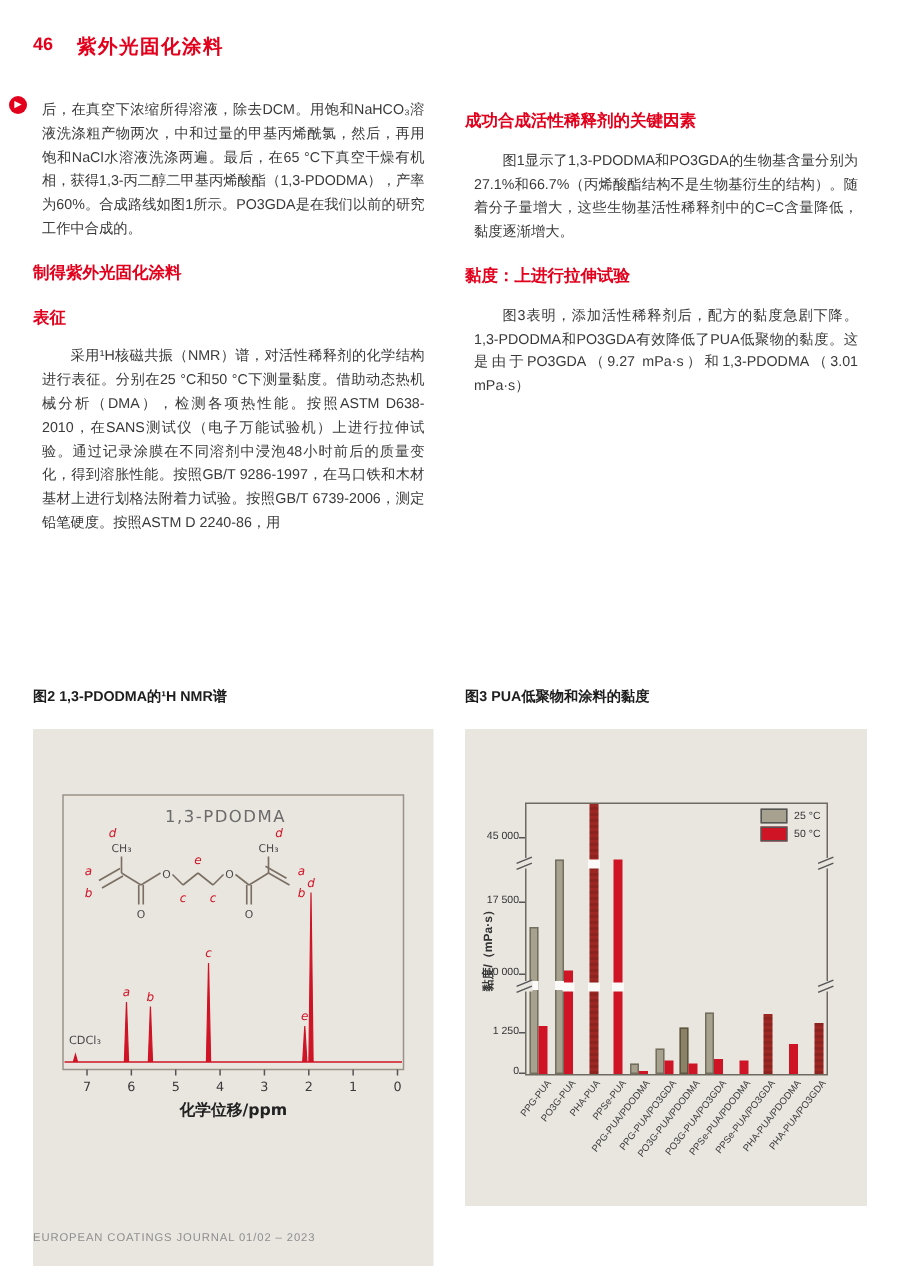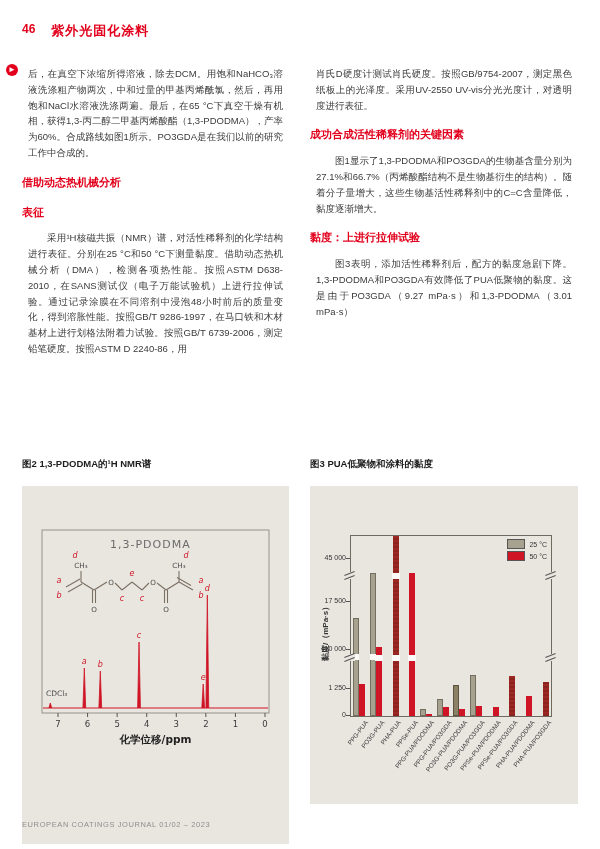--- a/index.html
+++ b/index.html
@@ -58,27 +58,26 @@
 
   <div class="hdr">
     <span class="pagenum">46</span>
     <span class="rubric">紫外光固化涂料</span>
   </div>
 
   <span class="marker">►</span>
 
   <div class="col left">
     <p>后，在真空下浓缩所得溶液，除去DCM。用饱和NaHCO₃溶液洗涤粗产物两次，中和过量的甲基丙烯酰氯，然后，再用饱和NaCl水溶液洗涤两遍。最后，在65 °C下真空干燥有机相，获得1,3-丙二醇二甲基丙烯酸酯（1,3-PDODMA），产率为60%。合成路线如图1所示。PO3GDA是在我们以前的研究工作中合成的。</p>
-    <h3>借助动态热机械分析</h3>
+    <h3>制得紫外光固化涂料</h3>
     <h3>表征</h3>
     <p class="indent">采用¹H核磁共振（NMR）谱，对活性稀释剂的化学结构进行表征。分别在25 °C和50 °C下测量黏度。借助动态热机械分析（DMA），检测各项热性能。按照ASTM D638-2010，在SANS测试仪（电子万能试验机）上进行拉伸试验。通过记录涂膜在不同溶剂中浸泡48小时前后的质量变化，得到溶胀性能。按照GB/T 9286-1997，在马口铁和木材基材上进行划格法附着力试验。按照GB/T 6739-2006，测定铅笔硬度。按照ASTM D 2240-86，用</p>
   </div>
 
   <div class="col right">
-    <p>肖氏D硬度计测试肖氏硬度。按照GB/9754-2007，测定黑色纸板上的光泽度。采用UV-2550 UV-vis分光光度计，对透明度进行表征。</p>
     <h3>成功合成活性稀释剂的关键因素</h3>
     <p class="indent">图1显示了1,3-PDODMA和PO3GDA的生物基含量分别为27.1%和66.7%（丙烯酸酯结构不是生物基衍生的结构）。随着分子量增大，这些生物基活性稀释剂中的C=C含量降低，黏度逐渐增大。</p>
     <h3>黏度：上进行拉伸试验</h3>
     <p class="indent">图3表明，添加活性稀释剂后，配方的黏度急剧下降。1,3-PDODMA和PO3GDA有效降低了PUA低聚物的黏度。这是由于PO3GDA（9.27 mPa·s）和1,3-PDODMA（3.01 mPa·s）</p>
   </div>
 
   <div class="cap c2">图2 1,3-PDODMA的¹H NMR谱</div>
   <div class="cap c3">图3 PUA低聚物和涂料的黏度</div>
 
   <div class="panel" id="nmr-panel"><svg width="267" height="314" viewBox="0 0 267 314" font-family="DejaVu Sans, Liberation Sans, sans-serif">

